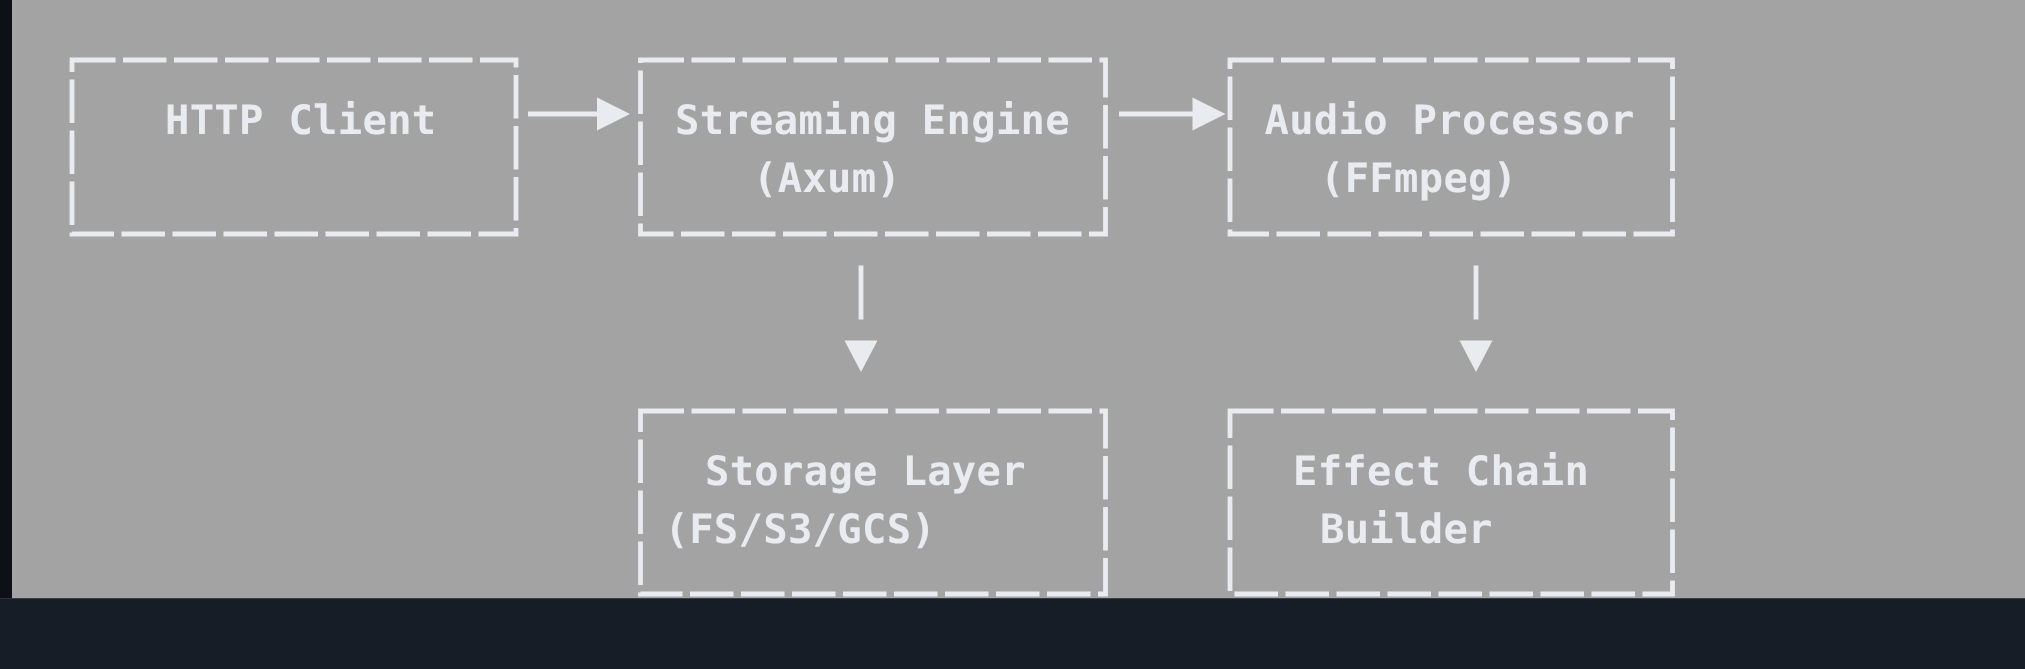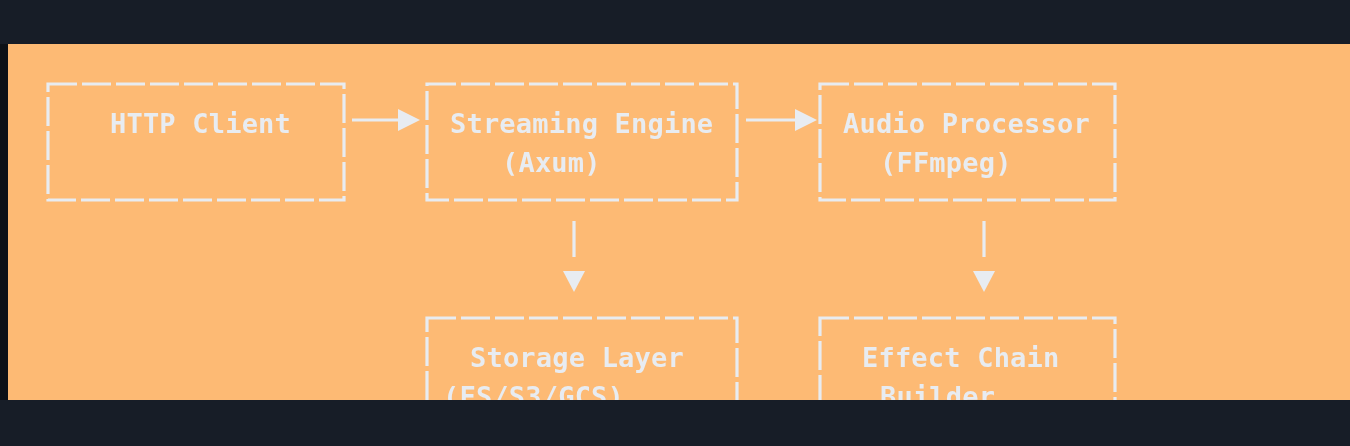--- a/index.html
+++ b/index.html
@@ -3,25 +3,24 @@
 <meta charset="utf-8">
 <style>
   html, body {
     margin: 0;
     padding: 0;
     background: #171d27;
   }
   .stage {
     position: relative;
     width: 1350px;
-    height: 356px;
-    background: #fdba74;
+    height: 399px;
+    background: #a3a3a3;
     overflow: hidden;
     font-family: "DejaVu Sans Mono", monospace;
-    margin-top: 44px;
   }
   .edge-strip {
     position: absolute;
     left: 0;
     top: 0;
     width: 8px;
     height: 446px;
     background: #0d1117;
   }
   svg.diagram {

